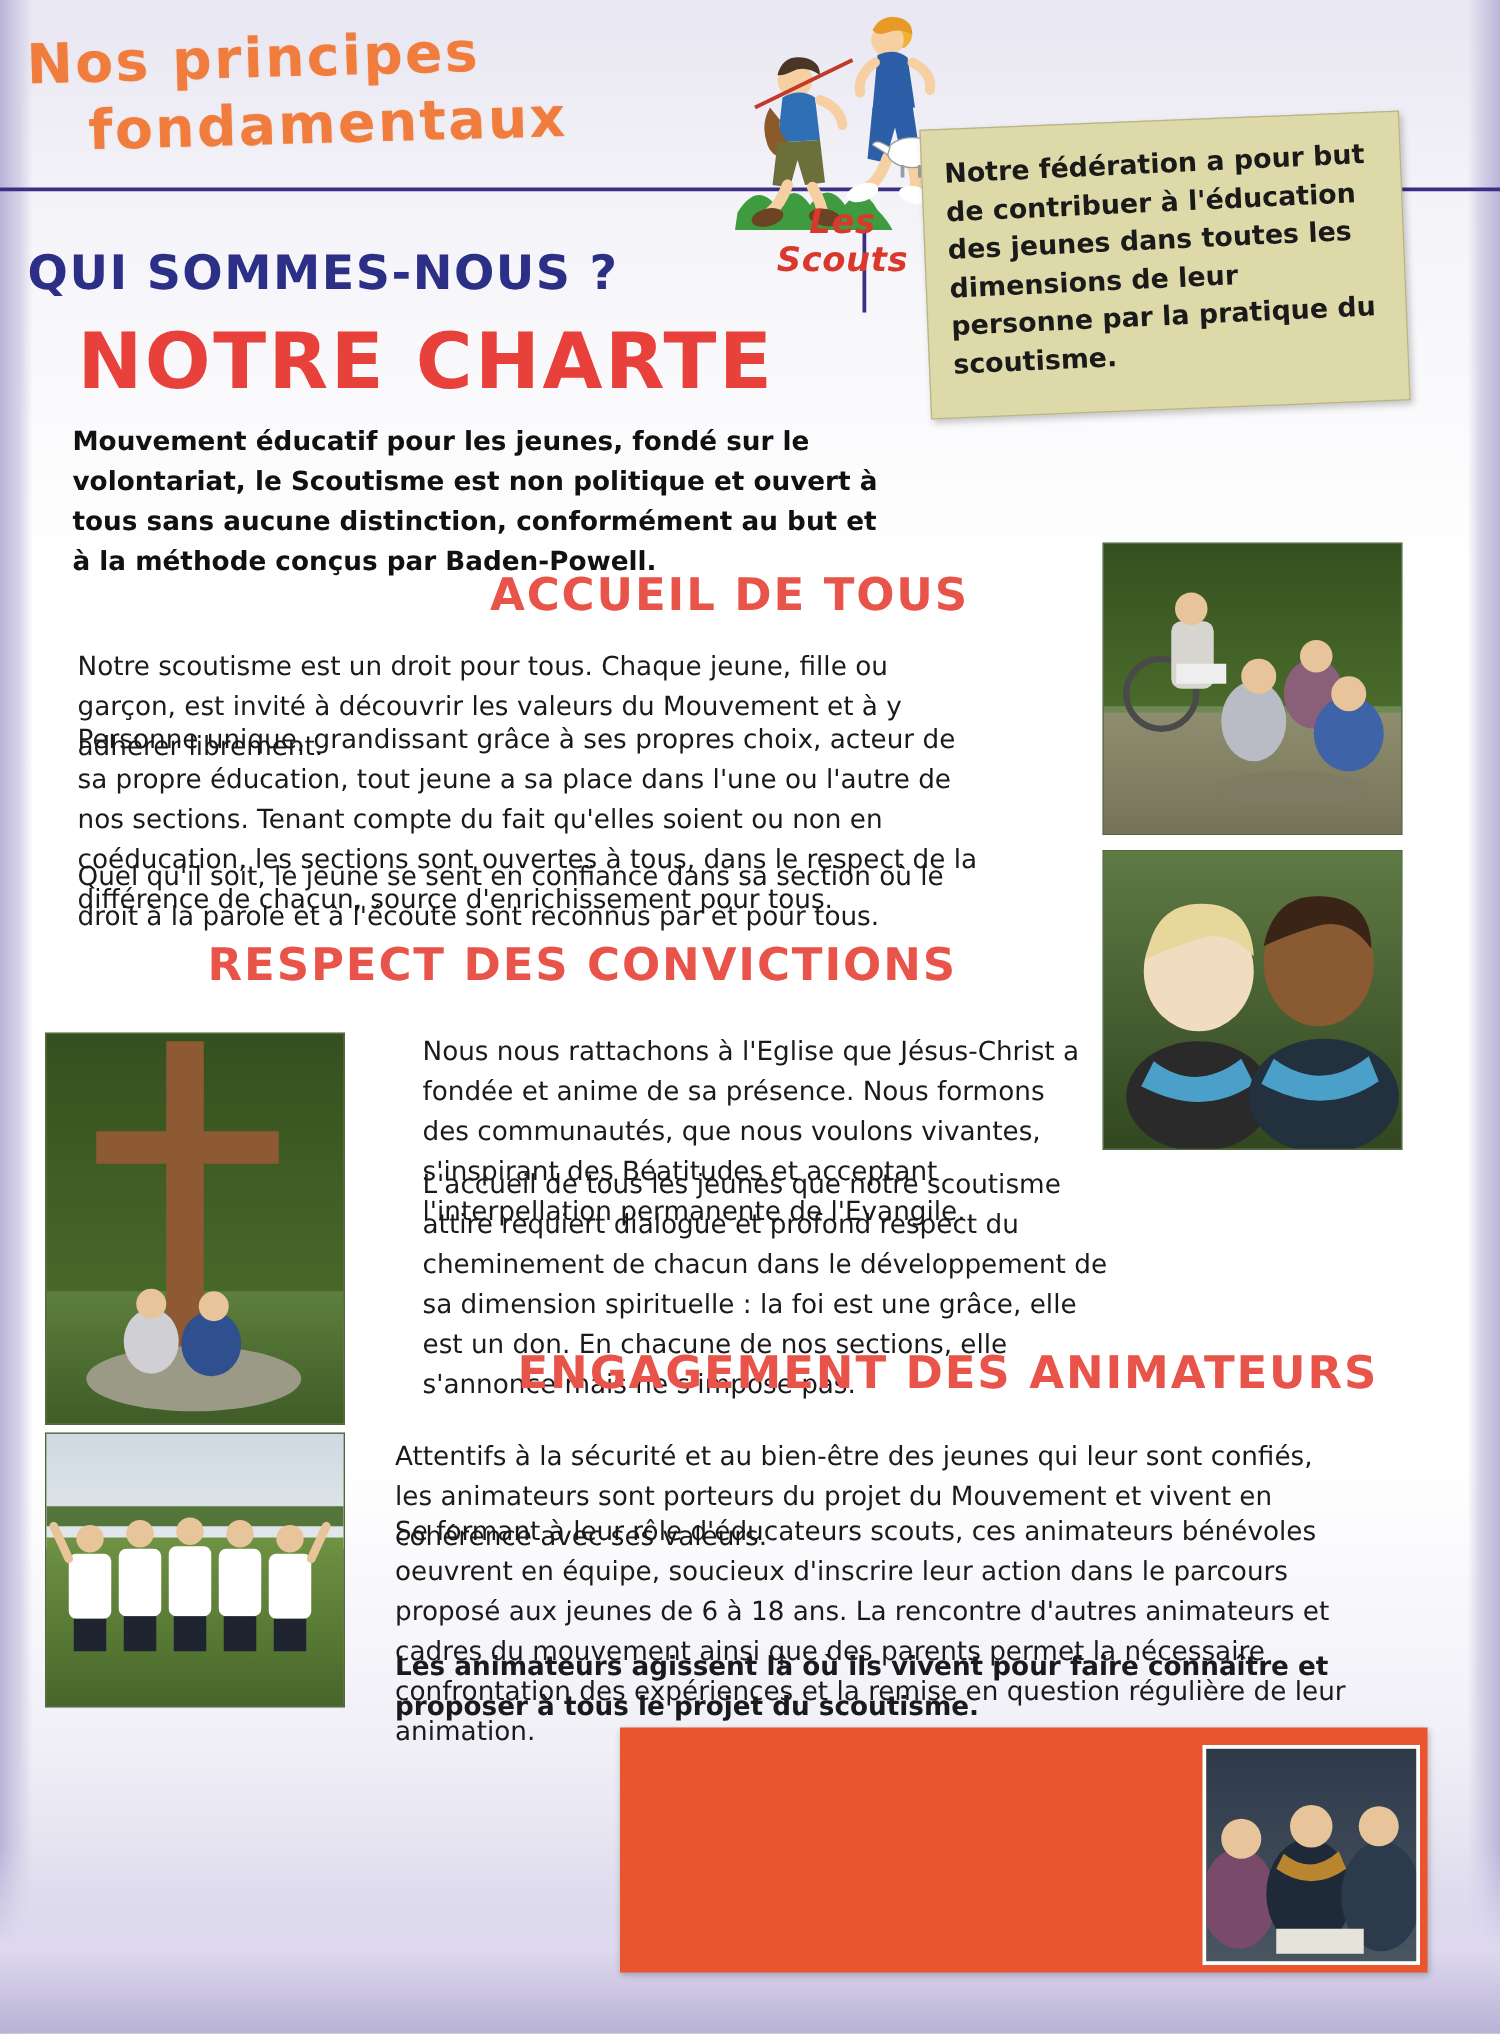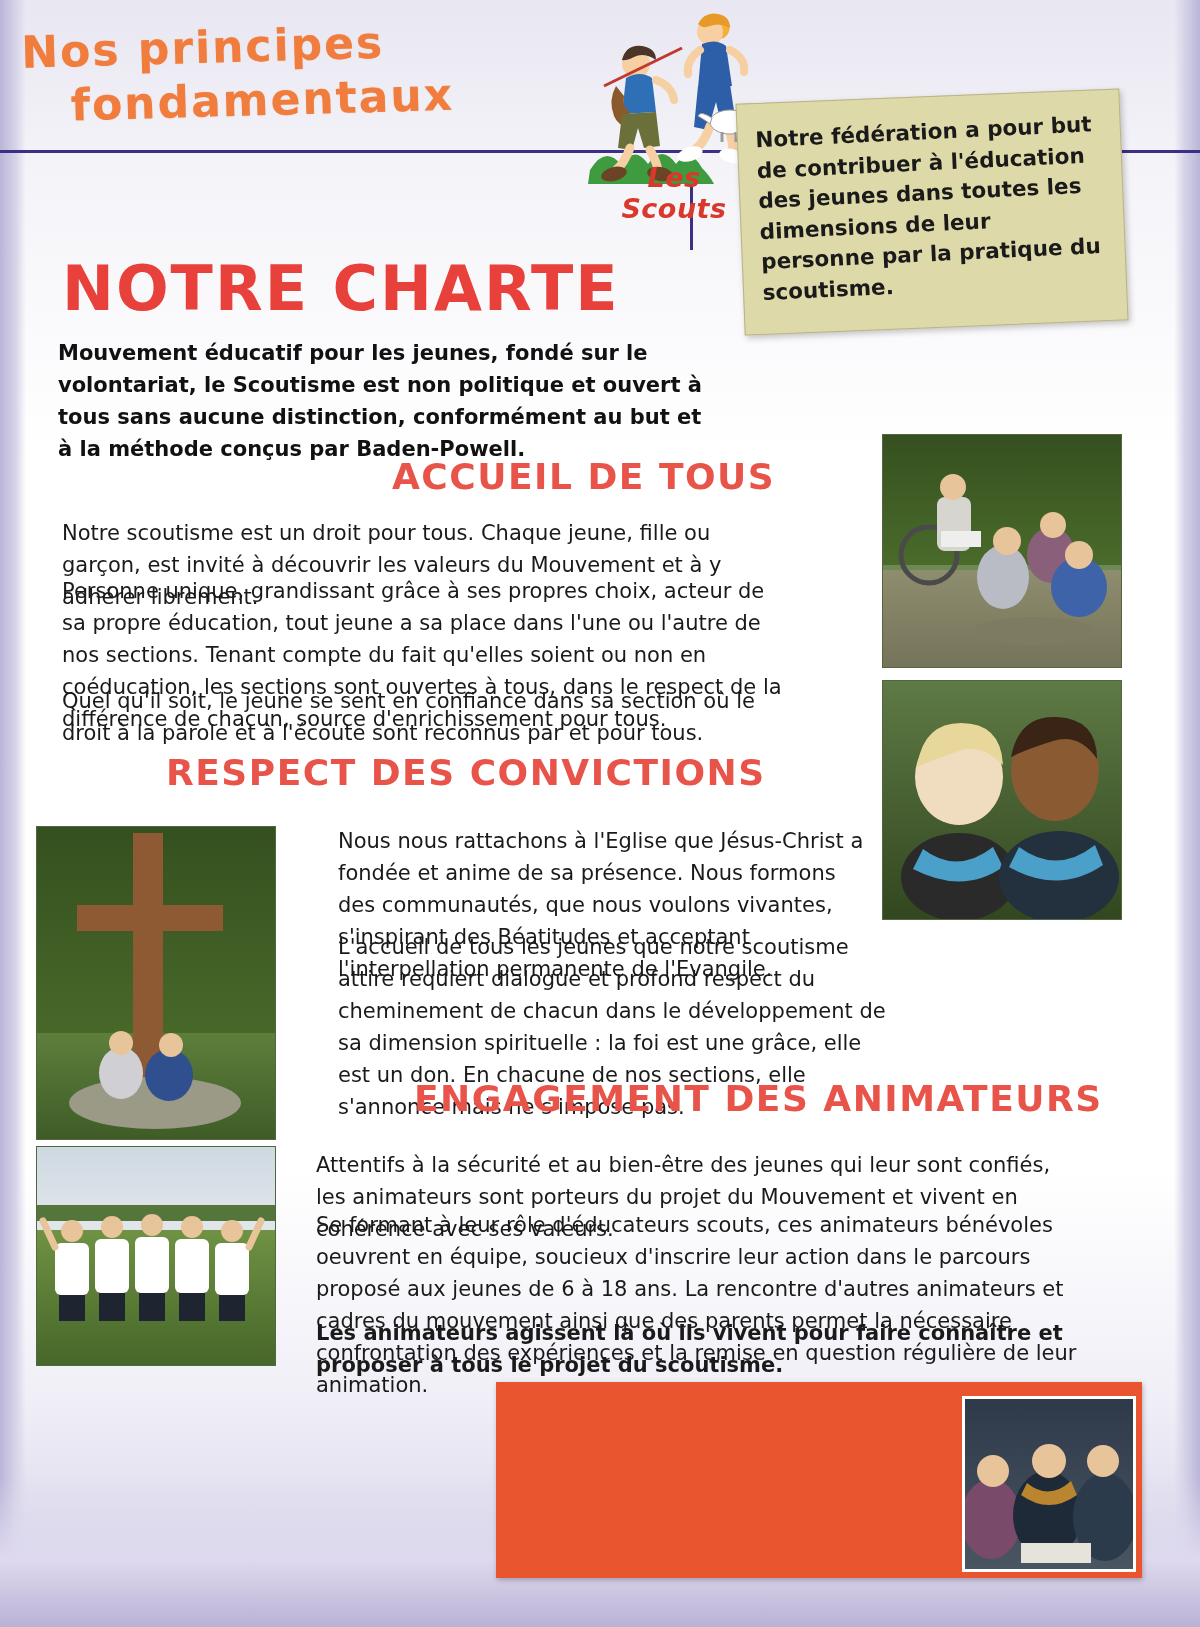--- a/index.html
+++ b/index.html
@@ -288,20 +288,21 @@
 
       <path d="M34 84 L112 46" stroke="#c0392b" stroke-width="3"></path>
     </svg>
     <div class="logo-word">Les Scouts</div>
   </div>
 
   <div class="note">
     <div class="note-text hand">Notre fédération a pour but de contribuer à l'éducation des jeunes dans toutes les dimensions de leur personne par la pratique du scoutisme.</div>
   </div>
 
+  <div class="who hand">QUI SOMMES-NOUS ?</div>
   <div class="charte hand">NOTRE CHARTE</div>
   <div class="intro">Mouvement éducatif pour les jeunes, fondé sur le volontariat, le Scoutisme est non politique et ouvert à tous sans aucune distinction, conformément au but et à la méthode conçus par Baden-Powell.</div>
 
   <div class="sect-title hand t-accueil">ACCUEIL DE TOUS</div>
   <div class="body-p p-a1">Notre scoutisme est un droit pour tous. Chaque jeune, fille ou garçon, est invité à découvrir les valeurs du Mouvement et à y adhérer librement.</div>
   <div class="body-p p-a3">Quel qu'il soit, le jeune se sent en confiance dans sa section où le droit à la parole et à l'écoute sont reconnus par et pour tous.</div>
   <div class="body-p p-a2">Personne unique, grandissant grâce à ses propres choix, acteur de sa propre éducation, tout jeune a sa place dans l'une ou l'autre de nos sections. Tenant compte du fait qu'elles soient ou non en coéducation, les sections sont ouvertes à tous, dans le respect de la différence de chacun, source d'enrichissement pour tous.</div>
 
   <div class="sect-title hand t-respect">RESPECT DES CONVICTIONS</div>
   <div class="body-p p-r1">Nous nous rattachons à l'Eglise que Jésus-Christ a fondée et anime de sa présence. Nous formons des communautés, que nous voulons vivantes, s'inspirant des Béatitudes et acceptant l'interpellation permanente de l'Evangile.</div>

